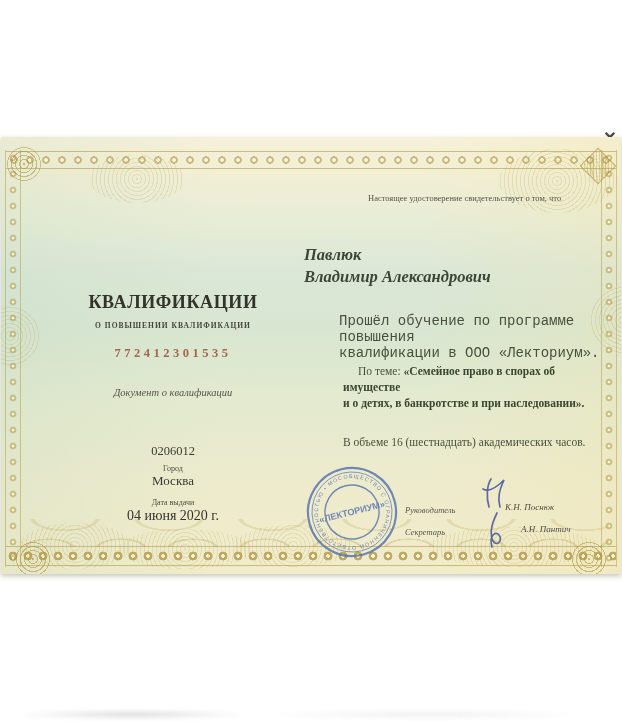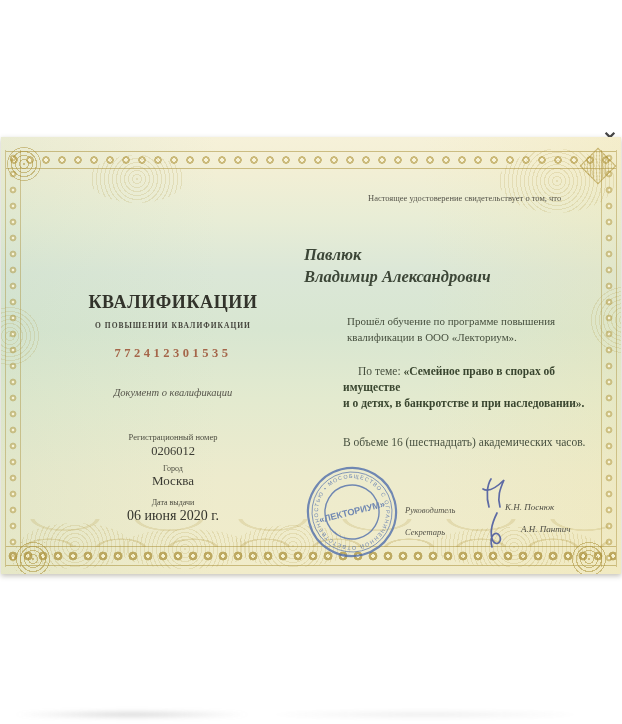--- a/index.html
+++ b/index.html
@@ -52,21 +52,21 @@
   .dockind{top:250px;font-size:10.5px;font-style:italic;color:#55544a;}
   .reglab{top:295px;font-size:8.5px;color:#4c4c40;}
   .regnum{top:307px;font-size:12.5px;color:#3b3b33;}
   .citylab{top:327px;font-size:8px;color:#4c4c40;}
   .cityval{top:336px;font-size:13px;color:#3b3b33;}
   .datelab{top:361px;font-size:8px;color:#4c4c40;}
   .dateval{top:371px;font-size:14px;color:#34342c;}
   .intro{left:367px;top:56px;font-size:8.5px;color:#55544a;}
   .holder{left:303px;top:107px;width:282px;font-size:16.5px;line-height:22px;
     font-weight:bold;font-style:italic;color:#3c4637;white-space:normal;}
-  .para{left:346px;top:176px;font-size:11px;line-height:16px;color:#47503f;white-space:normal;width:268px;}
+  .para{left:338px;top:176px;font-size:14px;line-height:16px;color:#47503f;white-space:normal;width:268px;font-family:Liberation Mono, monospace;}
   .topic{left:342px;top:226px;font-size:11.5px;line-height:16px;color:#39452f;white-space:normal;width:272px;}
   .topic b{font-weight:bold;}
   .volume{left:342px;top:299px;font-size:11.5px;color:#47503f;}
   .siglab{left:404px;font-size:8.5px;font-style:italic;color:#55544a;}
   .signame{left:504px;font-size:9px;font-style:italic;color:#4e4e46;}
   .stamp{position:absolute;left:303px;top:327px;width:96px;height:96px;opacity:.78;transform:rotate(-14deg);}
   .inksig{position:absolute;left:472px;top:340px;width:46px;height:74px;opacity:.85;}
   .smudge{position:absolute;left:12px;top:710px;width:240px;height:9px;border-radius:50%;
     background:radial-gradient(ellipse at center, rgba(110,110,110,.28), rgba(0,0,0,0) 70%);filter:blur(2px);}
   .smudge2{left:260px;width:330px;opacity:.45;}
@@ -95,26 +95,25 @@
     <div class="deco rosette faint" style="left:-22px;top:168px;width:62px;height:62px;"></div>
     <div class="deco rosette faint" style="left:18px;top:386px;width:112px;height:46px;"></div>
     <div class="deco rosette faint" style="left:118px;top:392px;width:132px;height:40px;"></div>
     <div class="deco rosette faint" style="left:232px;top:388px;width:120px;height:42px;"></div>
     <div class="deco rosette faint" style="left:428px;top:390px;width:170px;height:40px;"></div>
 
     <div class="t lc title">КВАЛИФИКАЦИИ</div>
     <div class="t lc subtitle">О ПОВЫШЕНИИ КВАЛИФИКАЦИИ</div>
     <div class="t lc serial">772412301535</div>
     <div class="t lc dockind">Документ о квалификации</div>
-    <div class="t lc reglab">Регистрационный номер</div>
     <div class="t lc regnum">0206012</div>
     <div class="t lc citylab">Город</div>
     <div class="t lc cityval">Москва</div>
     <div class="t lc datelab">Дата выдачи</div>
-    <div class="t lc dateval">06 июня 2020 г.</div>
+    <div class="t lc dateval">04 июня 2020 г.</div>
 
     <div class="t intro">Настоящее удостоверение свидетельствует о том, что</div>
     <div class="t holder">
       <span>Павлюк</span><br>
       <span>Владимир Александрович</span>
     </div>
     <div class="t para">
       <span>Прошёл обучение по программе повышения</span><br>
       <span>квалификации в ООО «Лекториум».</span><br>
     </div>

